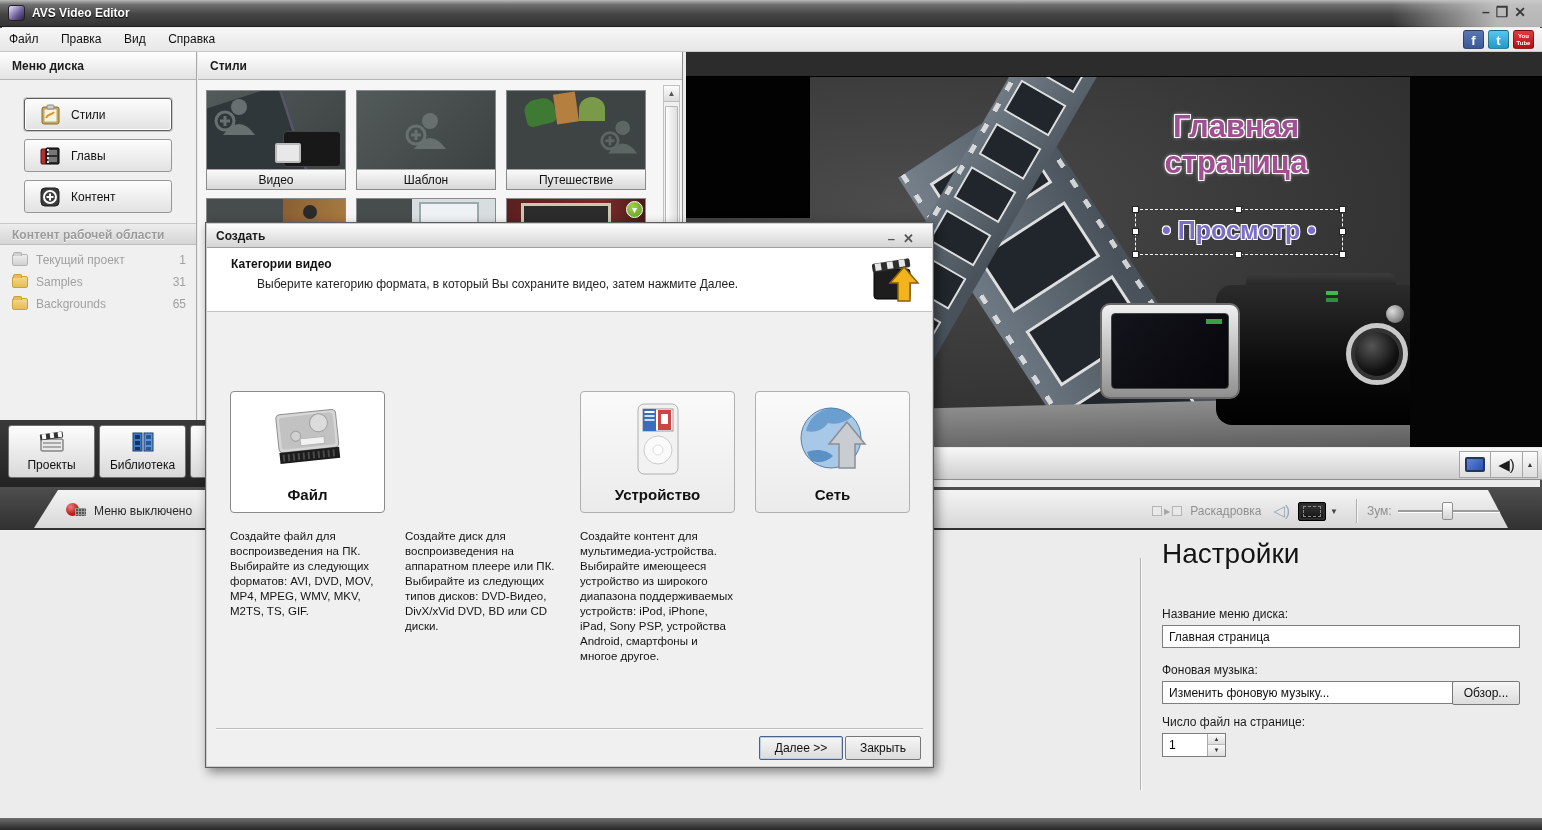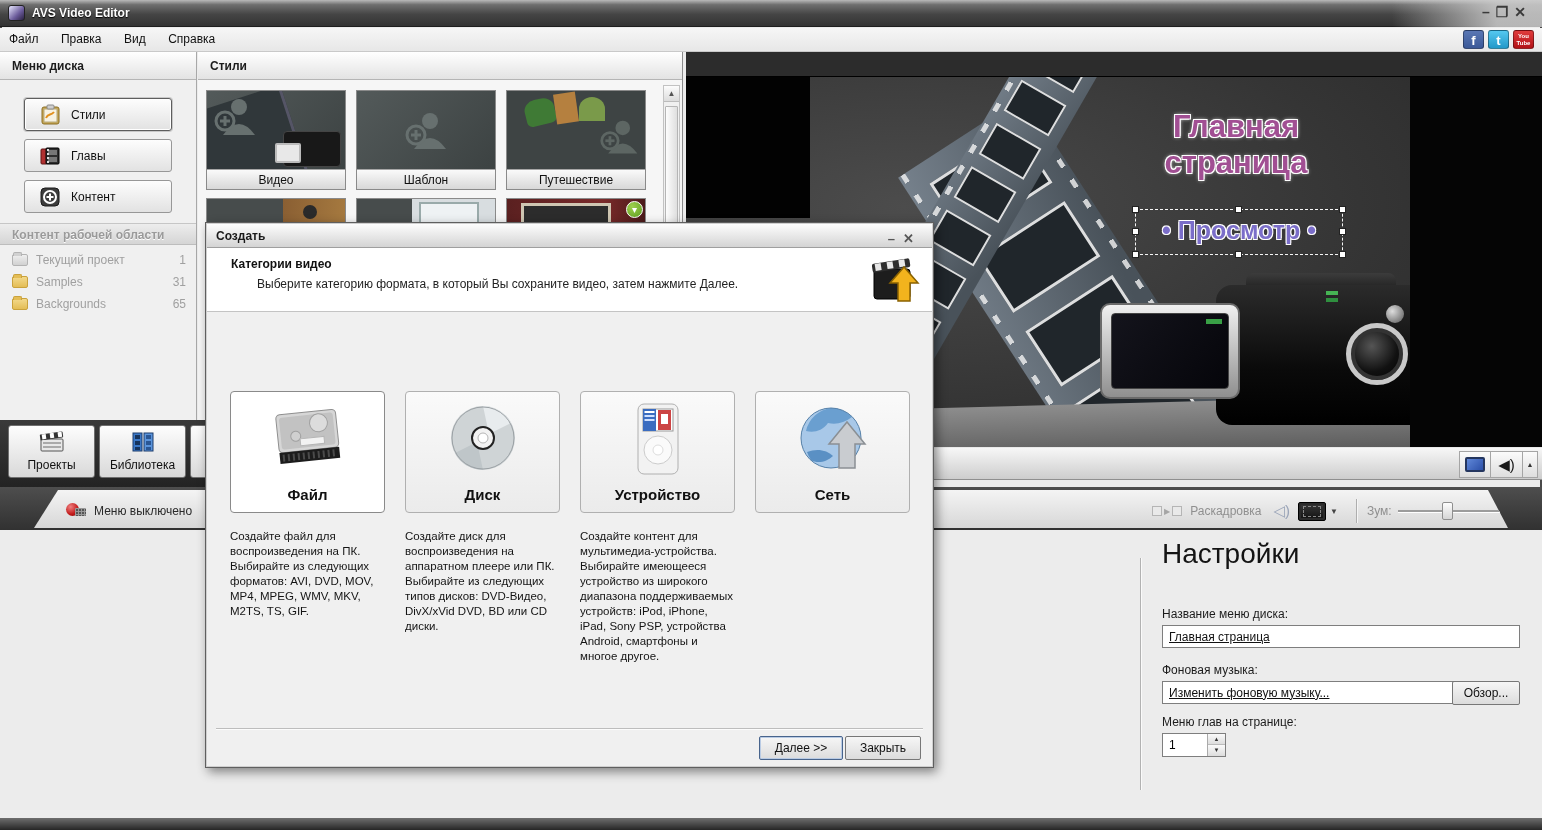--- a/index.html
+++ b/index.html
@@ -134,21 +134,21 @@
   .expand-ic{width:15px;height:15px;margin-left:12px;position:relative;opacity:.65;}
   .expand-ic:before,.expand-ic:after{content:"";position:absolute;width:4px;height:4px;border:2px solid #777;}
   .expand-ic:before{left:0;top:0;border-right:none;border-bottom:none;box-shadow:9px 9px 0 -2px transparent;}
   .expand-ic:after{right:0;bottom:0;border-left:none;border-top:none;}
 
   
   .workspace{left:0;top:530px;width:1542px;height:288px;background:#ececec;}
   .settings-sep{position:absolute;left:1140px;top:28px;width:1px;height:232px;background:#b2b2b2;box-shadow:1px 0 0 #fafafa;}
   .settings-title{position:absolute;left:1162px;top:8px;font-size:28px;color:#141414;}
   .fld-label{position:absolute;font-size:12px;color:#1c1c1c;}
-  .txt{position:absolute;height:23px;border:1px solid #7e7e7e;background:#fff;font-size:12px;color:#111;padding:0 6px;text-decoration:underline;}
+  .txt{position:absolute;height:23px;border:1px solid #7e7e7e;background:#fff;font-size:12px;color:#111;padding:0 6px;}
   .btn{border:1px solid #777;background:linear-gradient(#f6f6f6,#dcdcdc);font-size:12px;color:#111;border-radius:2px;}
   .browse{position:absolute;left:1452px;width:68px;height:24px;}
   .spinner{position:absolute;left:1162px;width:64px;height:24px;border:1px solid #7e7e7e;background:#fff;}
   .spinner input{position:absolute;left:0;top:0;width:44px;height:22px;border:none;font-size:12px;padding:0 6px;outline:none;}
   .spin-ud{position:absolute;right:0;top:0;width:18px;height:22px;border-left:1px solid #aaa;}
   .spin-ud div{height:11px;background:linear-gradient(#fafafa,#ddd);font-size:6px;line-height:11px;text-align:center;color:#333;}
   .spin-ud div:first-child{border-bottom:1px solid #bbb;}
   .bottom-strip{left:0;top:818px;width:1542px;height:12px;background:linear-gradient(#6e6e6e,#262626);}
 
   
@@ -442,21 +442,21 @@
     <div class="settings-sep"></div>
     <div class="settings-title">Настройки</div>
 
     <div class="fld-label" style="left:1162px;top:77px;">Название меню диска:</div>
     <input class="txt" style="left: 1162px; top: 95px; width: 358px;" value="Главная страница">
 
     <div class="fld-label" style="left:1162px;top:133px;">Фоновая музыка:</div>
     <input class="txt" style="left: 1162px; top: 151px; width: 300px;" value="Изменить фоновую музыку...">
     <button class="btn browse" style="top:151px;">Обзор...</button>
 
-    <div class="fld-label" style="left:1162px;top:185px;">Меню глав на странице:</div>
+    <div class="fld-label" style="left:1162px;top:185px;">Число файл на странице:</div>
     <div class="spinner" style="top:203px;">
       <input value="1" style="">
       <div class="spin-ud">
         <div>▲</div>
         <div>▼</div>
       </div>
     </div>
   </div>
   <div class="abs bottom-strip"></div>
 
@@ -499,33 +499,20 @@
                 <rect x="54" y="50" width="2" height="7"></rect>
                 <rect x="59" y="50" width="2" height="7"></rect>
                 <rect x="64" y="50" width="2" height="7"></rect>
                 <rect x="69" y="50" width="2" height="7"></rect>
               </g>
         </g>
           </svg>
         </div>
       <div class="clabel">Файл</div>
     </div>
-    <div class="card" style="left:199px;">
-      <div class="cicon">
-          <svg width="92" height="72" viewBox="0 0 92 72">
-        <circle cx="46" cy="36" r="32" fill="#cfd4d6"></circle>
-        <path d="M46 4 a32 32 0 0 1 28 17 L52 32 Z" fill="#e8ecee"></path>
-        <path d="M46 68 a32 32 0 0 1 -28 -17 L40 40 Z" fill="#bfc6c9"></path>
-        <circle cx="46" cy="36" r="31" fill="none" stroke="#9aa0a4"></circle>
-        <circle cx="46" cy="36" r="11" fill="#f2f2f2" stroke="#222" stroke-width="2"></circle>
-        <circle cx="46" cy="36" r="5" fill="#fff" stroke="#b5b5b5"></circle>
-      </svg>
-        </div>
-      <div class="clabel">Диск</div>
-    </div>
     <div class="card" style="left:374px;">
       <div class="cicon">
           <svg width="92" height="76" viewBox="0 0 92 76">
         <rect x="26" y="2" width="40" height="70" rx="6" fill="#f2f2f2" stroke="#b0b0b0"></rect>
         <rect x="31" y="7" width="30" height="22" fill="#fff" stroke="#999"></rect>
         <rect x="31" y="7" width="13" height="22" fill="#3a6cc0"></rect>
         <rect x="32.5" y="9" width="10" height="2" fill="#fff"></rect>
             <rect x="32.5" y="13" width="10" height="2" fill="#cfe0ff"></rect>
             <rect x="32.5" y="17" width="10" height="2" fill="#cfe0ff"></rect>
         <rect x="46" y="8" width="13" height="20" fill="#c44"></rect>

